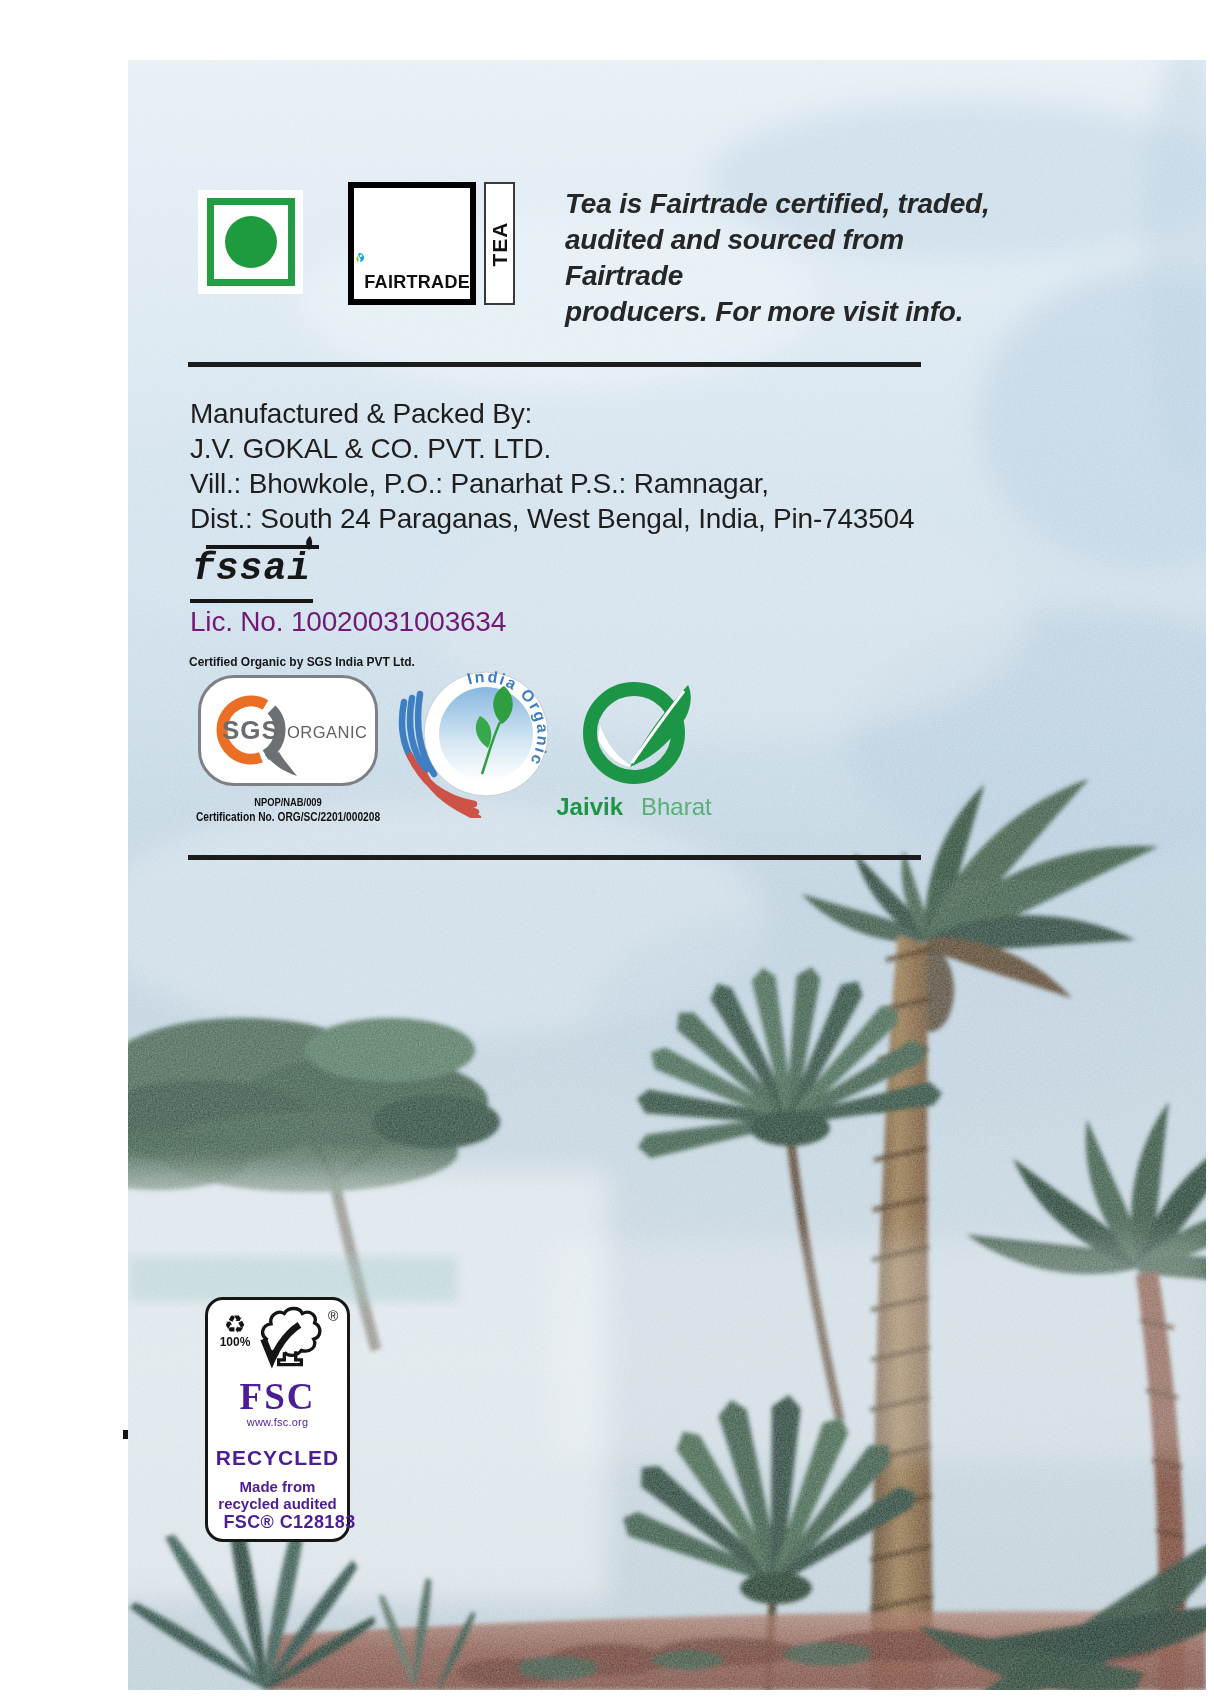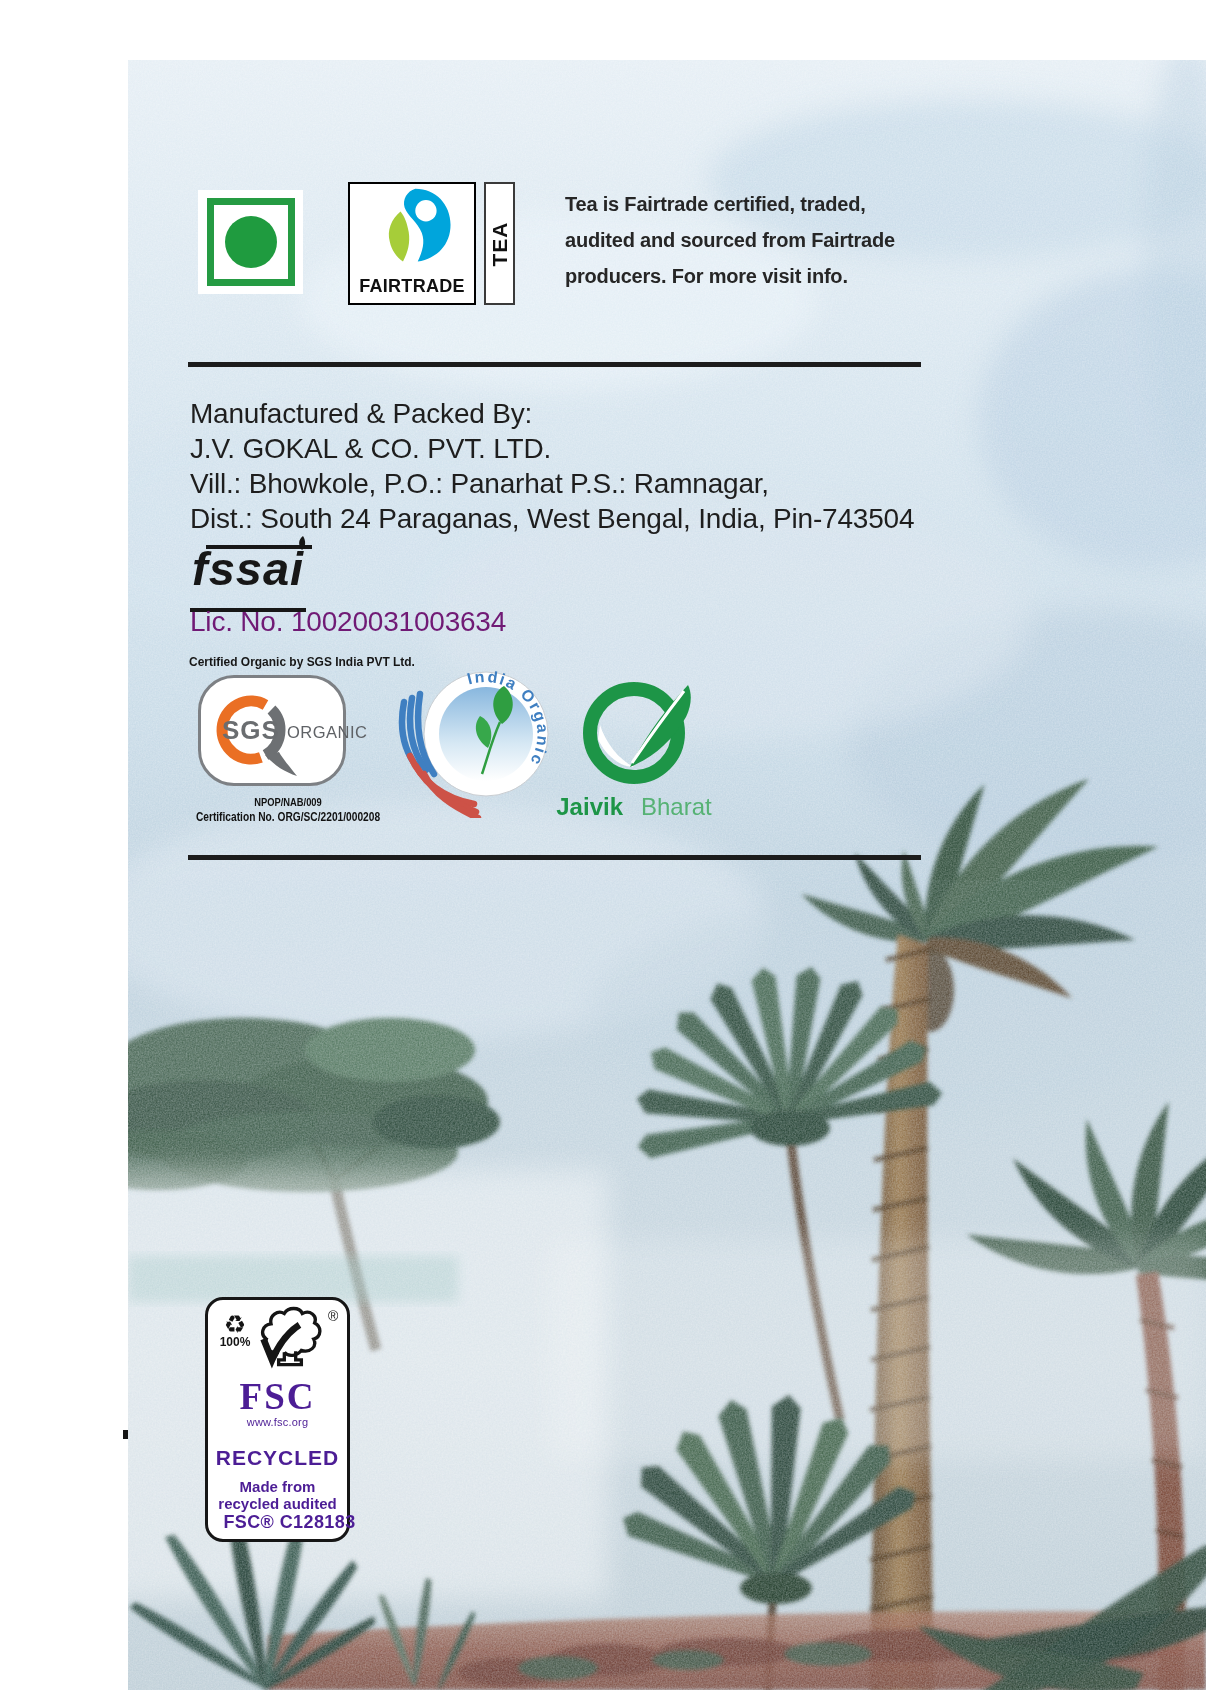--- a/index.html
+++ b/index.html
@@ -14,50 +14,50 @@
   .bg{position:absolute;inset:0;width:100%;height:100%;}
 
   .abs{position:absolute;}
 
   
   .veg-box{left:70px;top:130px;width:105px;height:104px;background:#fff;
            display:flex;align-items:center;justify-content:center;}
   .veg-sq{width:74px;height:74px;border:7px solid #259b43;display:flex;align-items:center;justify-content:center;}
   .veg-dot{width:52px;height:52px;border-radius:50%;background:#1f9b3f;}
 
-  .ft-box{left:220px;top:122px;width:128px;height:123px;background:#fff;border:2px solid #000000;
-          box-sizing:border-box;display:flex;flex-direction:column;align-items:center;}
+  .ft-box{left:220px;top:122px;width:128px;height:123px;background:#fff;border:6px solid #000000;
+          box-sizing:border-box;display:flex;align-items:flex-end;}
   .ft-mark{margin-top:3px;}
   .ft-word{margin-top:auto;margin-bottom:6px;font-weight:bold;font-size:18px;letter-spacing:.3px;color:#111;}
 
   .tea-box{left:356px;top:122px;width:31px;height:123px;background:#fff;border:2px solid #3a3a3a;box-sizing:border-box;}
   .tea-box span{position:absolute;left:50%;top:50%;transform:translate(-50%,-50%) rotate(-90deg);
                 font-weight:bold;font-size:21px;letter-spacing:1px;color:#111;white-space:nowrap;}
 
-  .ft-desc{left:437px;top:126px;width:460px;font-size:20px;font-weight:bold;
+  .ft-desc{left:437px;top:126px;width:460px;font-size:28px;font-weight:bold;font-style:italic;
            color:#262626;line-height:36px;letter-spacing:-0.2px;}
 
   .rule{left:60px;width:733px;height:5px;background:#1c1c1c;}
   .rule1{top:302px;} .rule2{top:795px;}
 
   .mfg{left:62px;top:336px;font-size:28px;line-height:35px;color:#1e1e1e;letter-spacing:-0.2px;white-space:nowrap;}
 
   .fssai{left:62px;top:481px;display:inline-block;}
-  .fssai-word{display:block;font-family:Liberation Sans, sans-serif;font-style:italic;font-weight:bold;
-              font-size:47px;line-height:52px;color:#171717;letter-spacing:1px;padding:2px 6px 17px 2px;}
+  .fssai-word{display:block;font-family:Liberation Mono, monospace;font-style:italic;font-weight:bold;
+              font-size:38px;line-height:52px;color:#171717;letter-spacing:1px;padding:2px 6px 8px 2px;}
   .fssai-bar-top{position:absolute;top:4px;left:16px;right:-2px;height:4px;background:#171717;}
   .fssai-bar-bottom{position:absolute;bottom:0;left:0;right:4px;height:4px;background:#171717;}
   .fssai-leaf{position:absolute;top:-6px;right:2px;}
 
   .lic{left:62px;top:546px;font-size:28px;color:#701a75;letter-spacing:-0.2px;}
 
   .cert-hdr{left:61px;top:594px;font-size:13px;font-weight:bold;color:#161616;
             transform:scaleX(.92);transform-origin:left center;white-space:nowrap;}
 
-  .sgs-box{left:70px;top:615px;width:148px;height:111px;background:#fff;border:3px solid #7d8084;
+  .sgs-box{left:70px;top:615px;width:180px;height:111px;background:#fff;border:3px solid #7d8084;
            border-radius:36px;box-sizing:border-box;}
   .sgs-sub{left:40px;width:240px;text-align:center;font-weight:bold;color:#111;
            transform:scaleX(.85);transform-origin:center;white-space:nowrap;}
   .sgs-sub1{top:736px;font-size:11px;}
   .sgs-sub2{top:750px;font-size:12px;}
 
   .india-svg{left:270px;top:598px;}
   .jaivik-svg{left:436px;top:603px;overflow:visible;}
   .jaivik-text{left:423px;top:733px;width:166px;text-align:center;font-size:24px;white-space:nowrap;}
   .jaivik-text .j1{font-weight:bold;color:#1d9547;}

